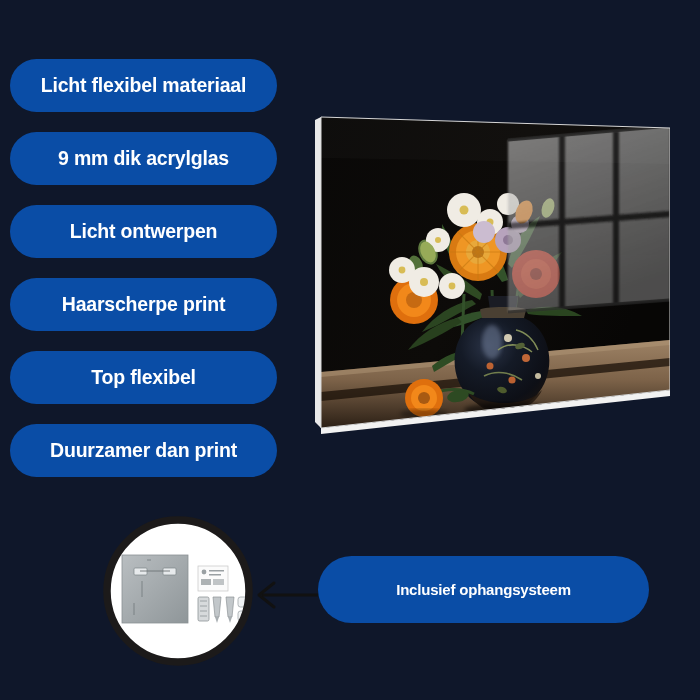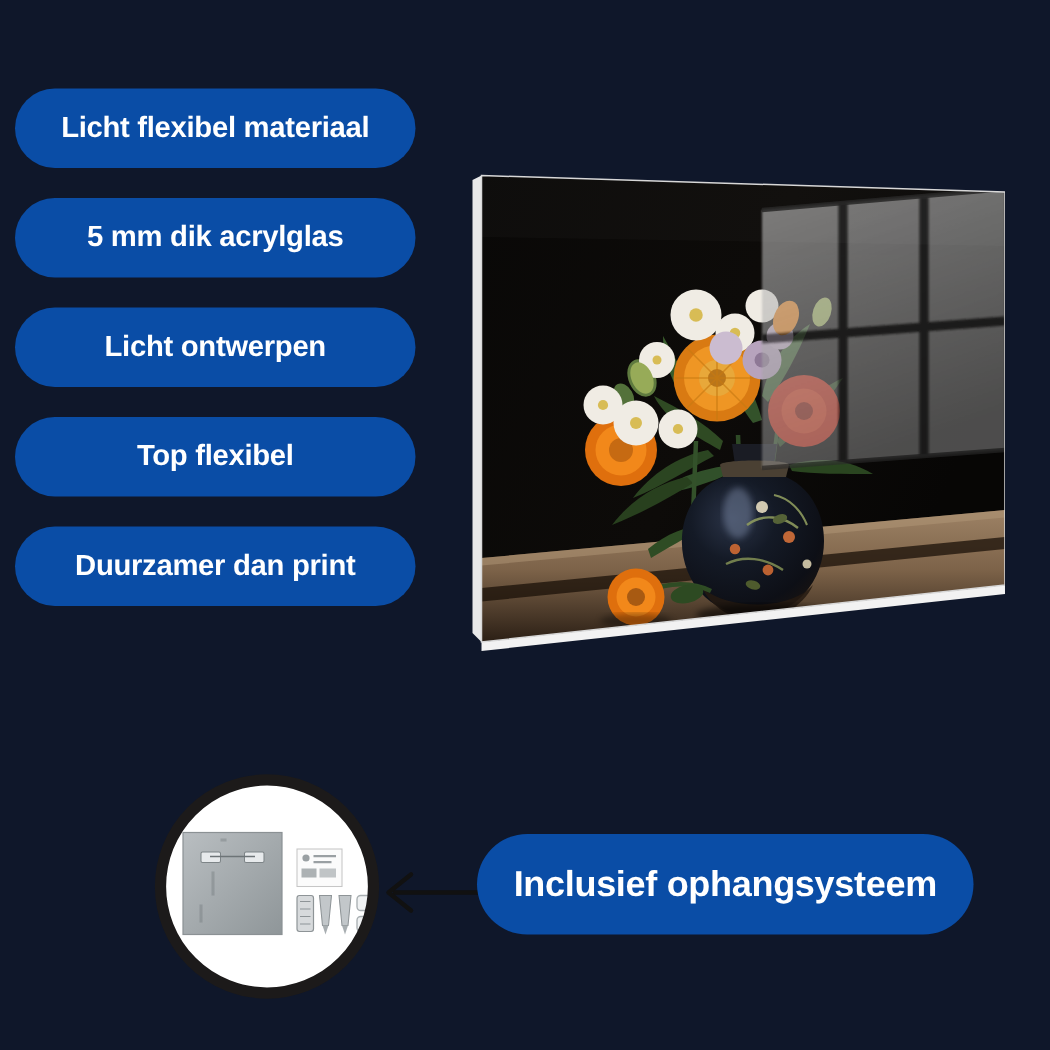--- a/index.html
+++ b/index.html
@@ -93,42 +93,45 @@
     border-radius: 34px;
     background: var(--badge-blue, #0a4da6);
     color: #ffffff;
     display: flex;
     align-items: center;
     justify-content: center;
     box-sizing: border-box;
     padding: 0 12px;
   }
   #callout-badge .badge-label {
-    font-size: 24px;
+    font-size: 15px;
   }
 </style>
 </head>
 <body>
 
 <div id="stage">
 
   <div class="badge-stack">
 
     <div class="badge">
       <span class="badge-label">Licht flexibel materiaal</span>
     </div>
 
     <div class="badge">
-      <span class="badge-label">5 mm dik acrylglas</span>
+      <span class="badge-label">9 mm dik acrylglas</span>
     </div>
 
     <div class="badge">
       <span class="badge-label">Licht ontwerpen</span>
     </div>
 
+    <div class="badge">
+      <span class="badge-label">Haarscherpe print</span>
+    </div>
 
     <div class="badge">
       <span class="badge-label">Top flexibel</span>
     </div>
 
     <div class="badge">
       <span class="badge-label">Duurzamer dan print</span>
     </div>
 
   </div>

